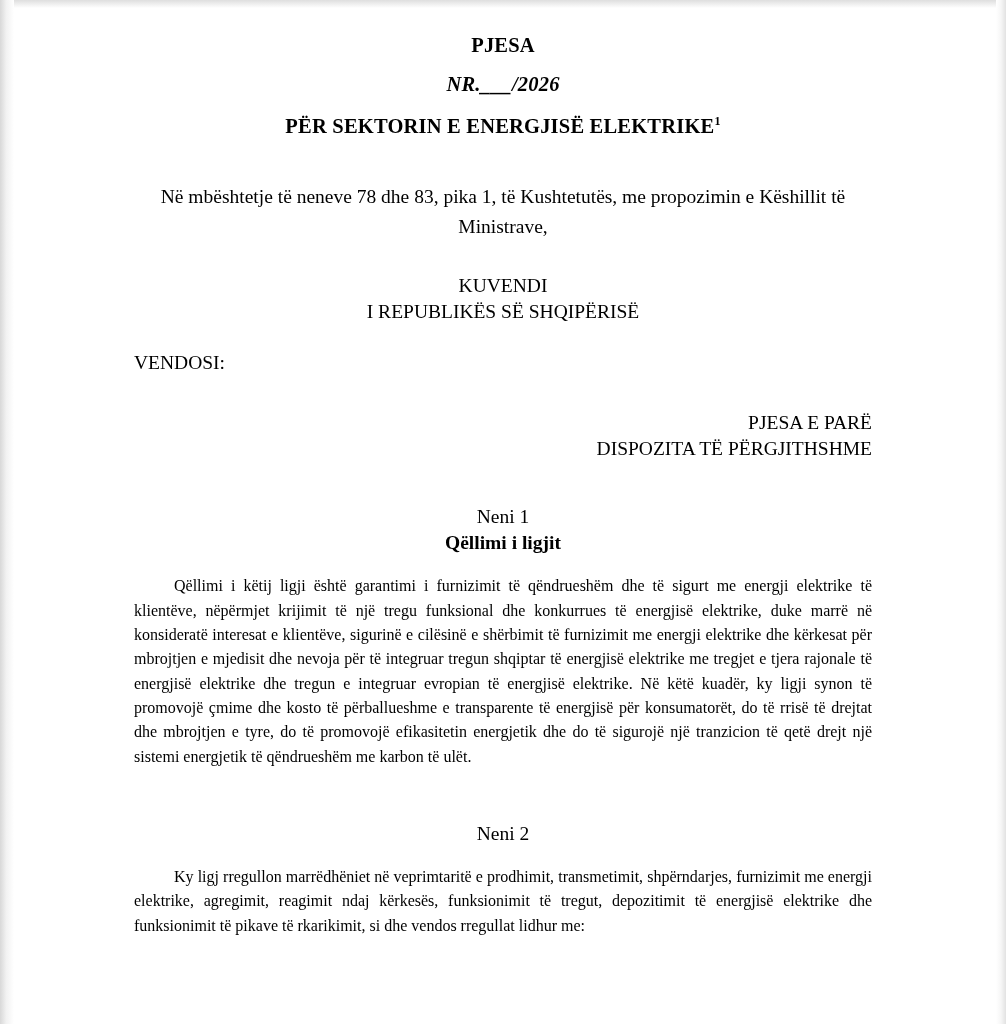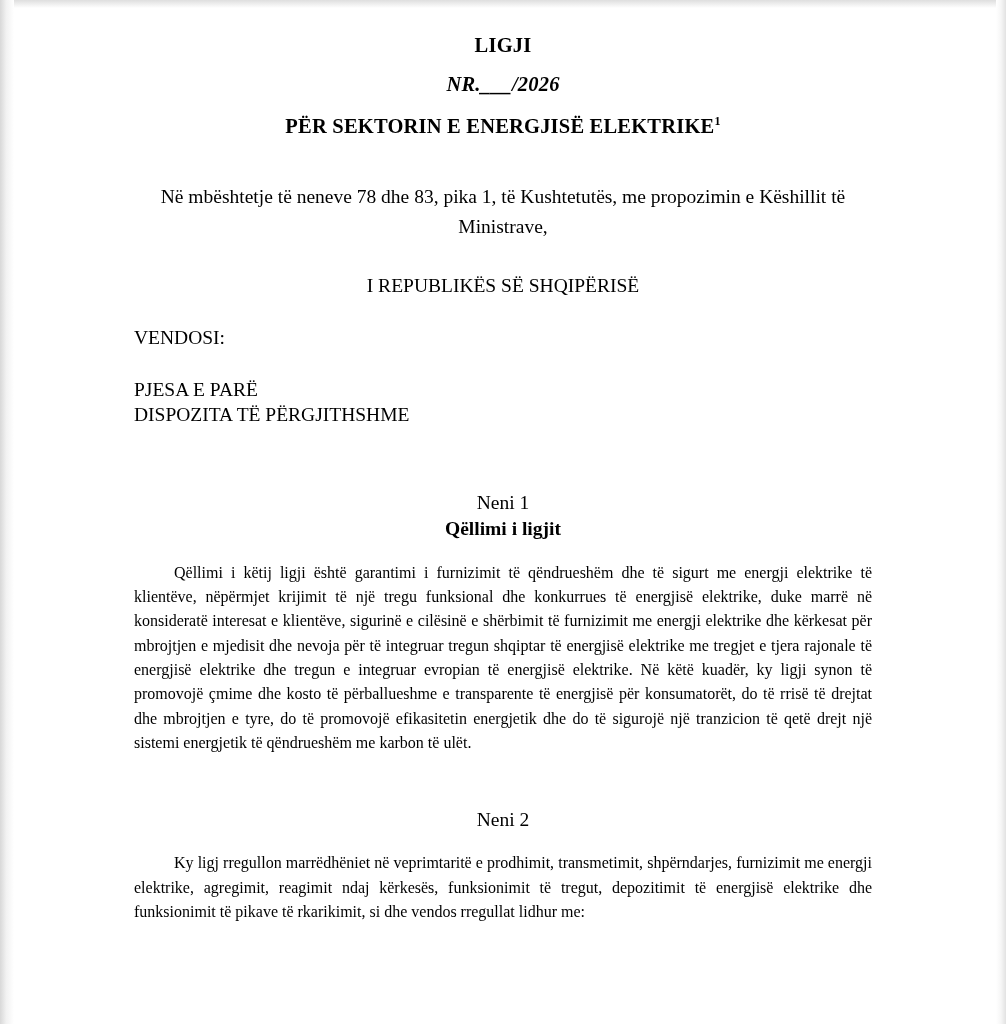--- a/index.html
+++ b/index.html
@@ -52,27 +52,27 @@
     text-align: center;
     font-size: 19.5px;
     line-height: 1.32;
   }
   .decided {
     margin-top: 28px;
     text-align: left;
     font-size: 19.5px;
   }
   .part {
-    margin-top: 28px;
-    text-align: left;
+    margin-top: 36px;
+    text-align: right;
     font-size: 19.5px;
     line-height: 1.32;
   }
   .article-head {
-    margin-top: 62px;
+    margin-top: 42px;
     text-align: center;
     font-size: 19.5px;
     line-height: 1.35;
   }
   .article-head .num { display: block; }
   .article-head .sub { display: block; font-weight: bold; }
   .body-par {
     margin-top: 18px;
     font-size: 16px;
     line-height: 1.52;
@@ -104,27 +104,28 @@
 </head>
 <body>
 
 <div class="page">
   <div class="shadow-top"></div>
   <div class="shadow-left"></div>
   <div class="shadow-right"></div>
 
   <div class="content">
 
-    <div class="title-line t1">LIGJI</div>
+    <div class="title-line t1">PJESA</div>
     <div class="title-line t2">NR.___/2026</div>
     <div class="title-line t3"><span>PËR SEKTORIN E ENERGJISË ELEKTRIKE</span><sup class="fn">1</sup></div>
 
     <div class="preamble">Në mbështetje të neneve 78 dhe 83, pika 1, të Kushtetutës, me propozimin e Këshillit të Ministrave,</div>
 
     <div class="assembly">
+      <div>KUVENDI</div>
       <div>I REPUBLIKËS SË SHQIPËRISË</div>
     </div>
 
     <div class="decided">VENDOSI:</div>
 
     <div class="part">
       <div>PJESA E PARË</div>
       <div>DISPOZITA TË PËRGJITHSHME</div>
     </div>
 

